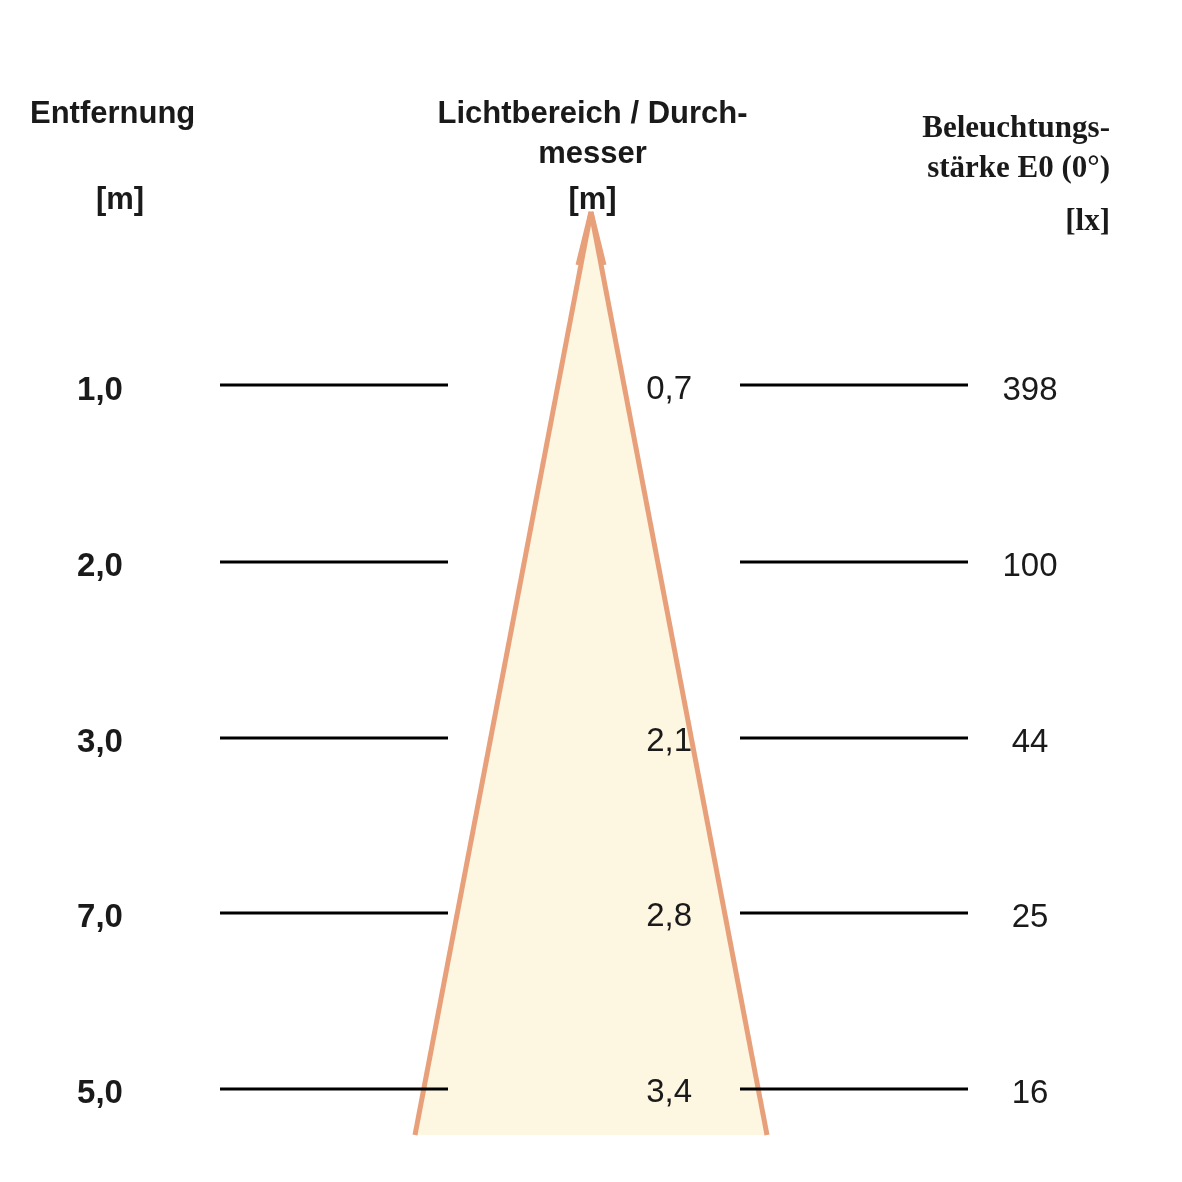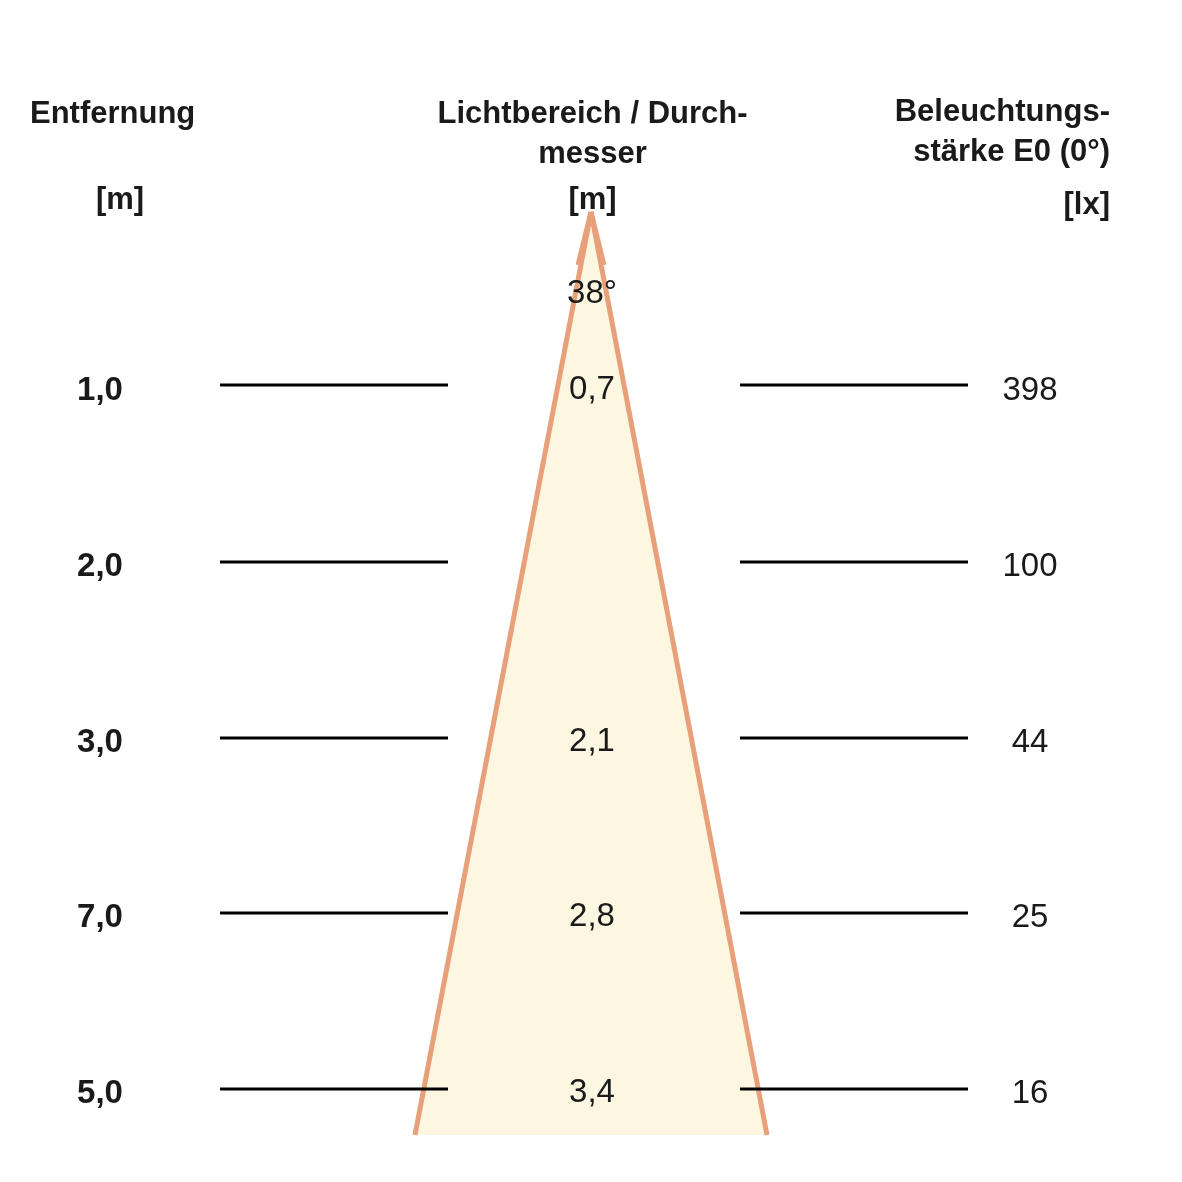--- a/index.html
+++ b/index.html
@@ -45,25 +45,26 @@
     left: 395px;
     top: 53px;
     width: 395px;
   }
   #head-center .unit {
     display: block;
     margin-top: 6px;
   }
   #head-right {
     left: 860px;
-    top: 51px;
+    top: 67px;
     width: 265px;
     text-align: right;
     padding-right: 15px;
     box-sizing: border-box;
+    font-family: Liberation Serif, serif;
   }
   #head-right .unit {
     display: block;
     text-align: right;
     margin-top: 13px;
   }
   svg#beam {
     position: absolute;
     left: 0;
     top: 0;
@@ -74,21 +75,21 @@
     line-height: 33px;
   }
   .val-dist {
     width: 160px;
     text-align: center;
     left: 20px;
     font-weight: bold;
   }
   .val-diam {
     width: 200px;
-    text-align: center;
+    text-align: right;
     left: 492px;
   }
   .val-lux {
     width: 160px;
     text-align: center;
     left: 950px;
   }
   #angle-label {
     position: absolute;
     left: 492px;
@@ -137,21 +138,20 @@
     <line x1="220" y1="738" x2="448" y2="738" stroke="#000" stroke-width="3"></line>
     <line x1="740" y1="738" x2="968" y2="738" stroke="#000" stroke-width="3"></line>
 
     <line x1="220" y1="913" x2="448" y2="913" stroke="#000" stroke-width="3"></line>
     <line x1="740" y1="913" x2="968" y2="913" stroke="#000" stroke-width="3"></line>
 
     <line x1="220" y1="1089" x2="448" y2="1089" stroke="#000" stroke-width="3"></line>
     <line x1="740" y1="1089" x2="968" y2="1089" stroke="#000" stroke-width="3"></line>
   </svg>
 
-  <div id="angle-label">38°</div>
 
   <div class="val val-dist" style="top:372px">1,0</div>
   <div class="val val-diam" style="top:371px">0,7</div>
   <div class="val val-lux" style="top:372px">398</div>
 
   <div class="val val-dist" style="top:548px">2,0</div>
   <div class="val val-lux" style="top:548px">100</div>
 
   <div class="val val-dist" style="top:724px">3,0</div>
   <div class="val val-diam" style="top:723px">2,1</div>

